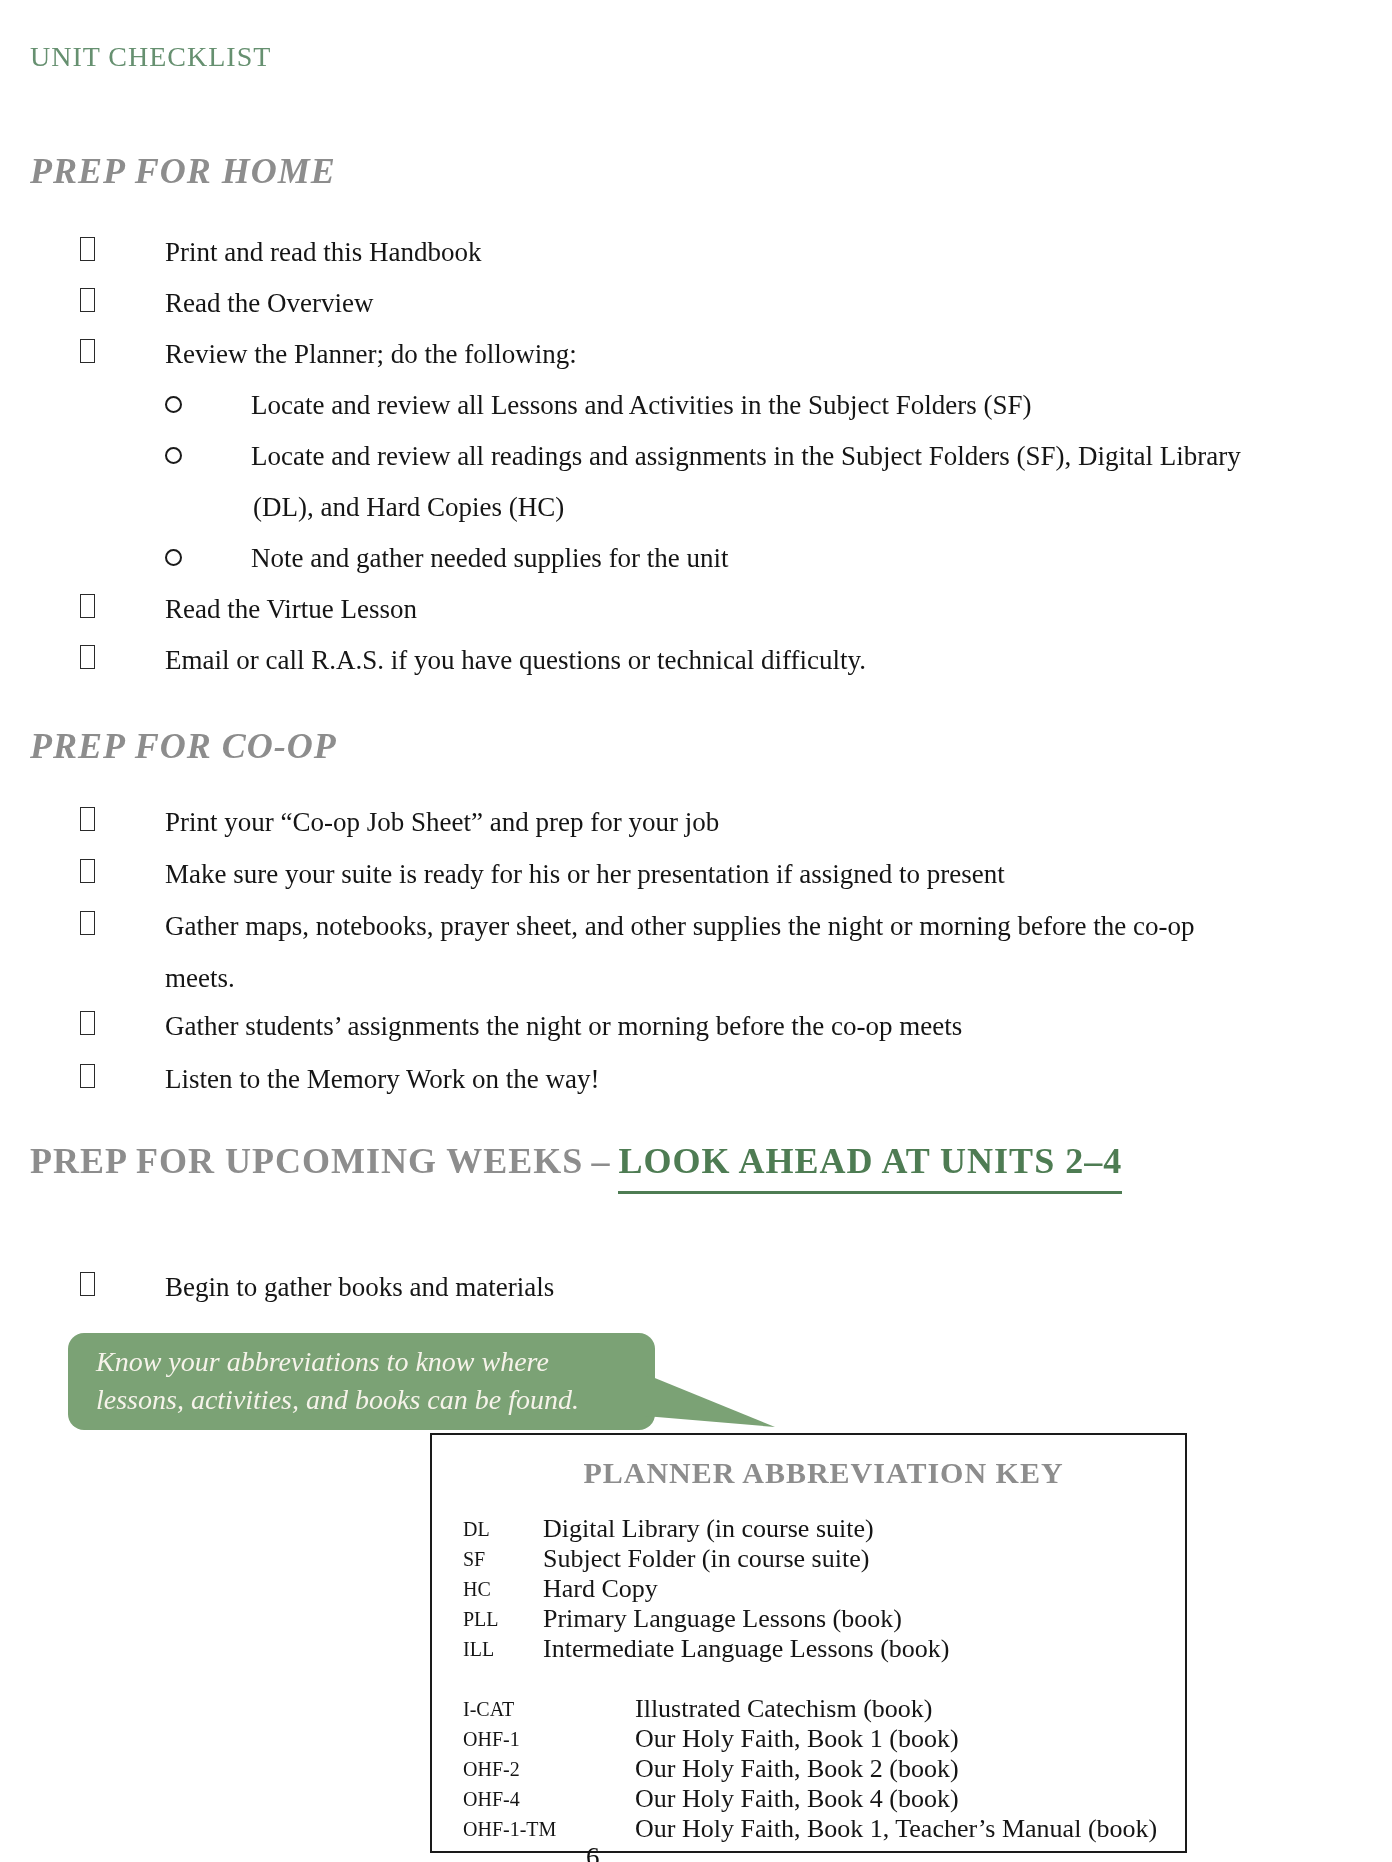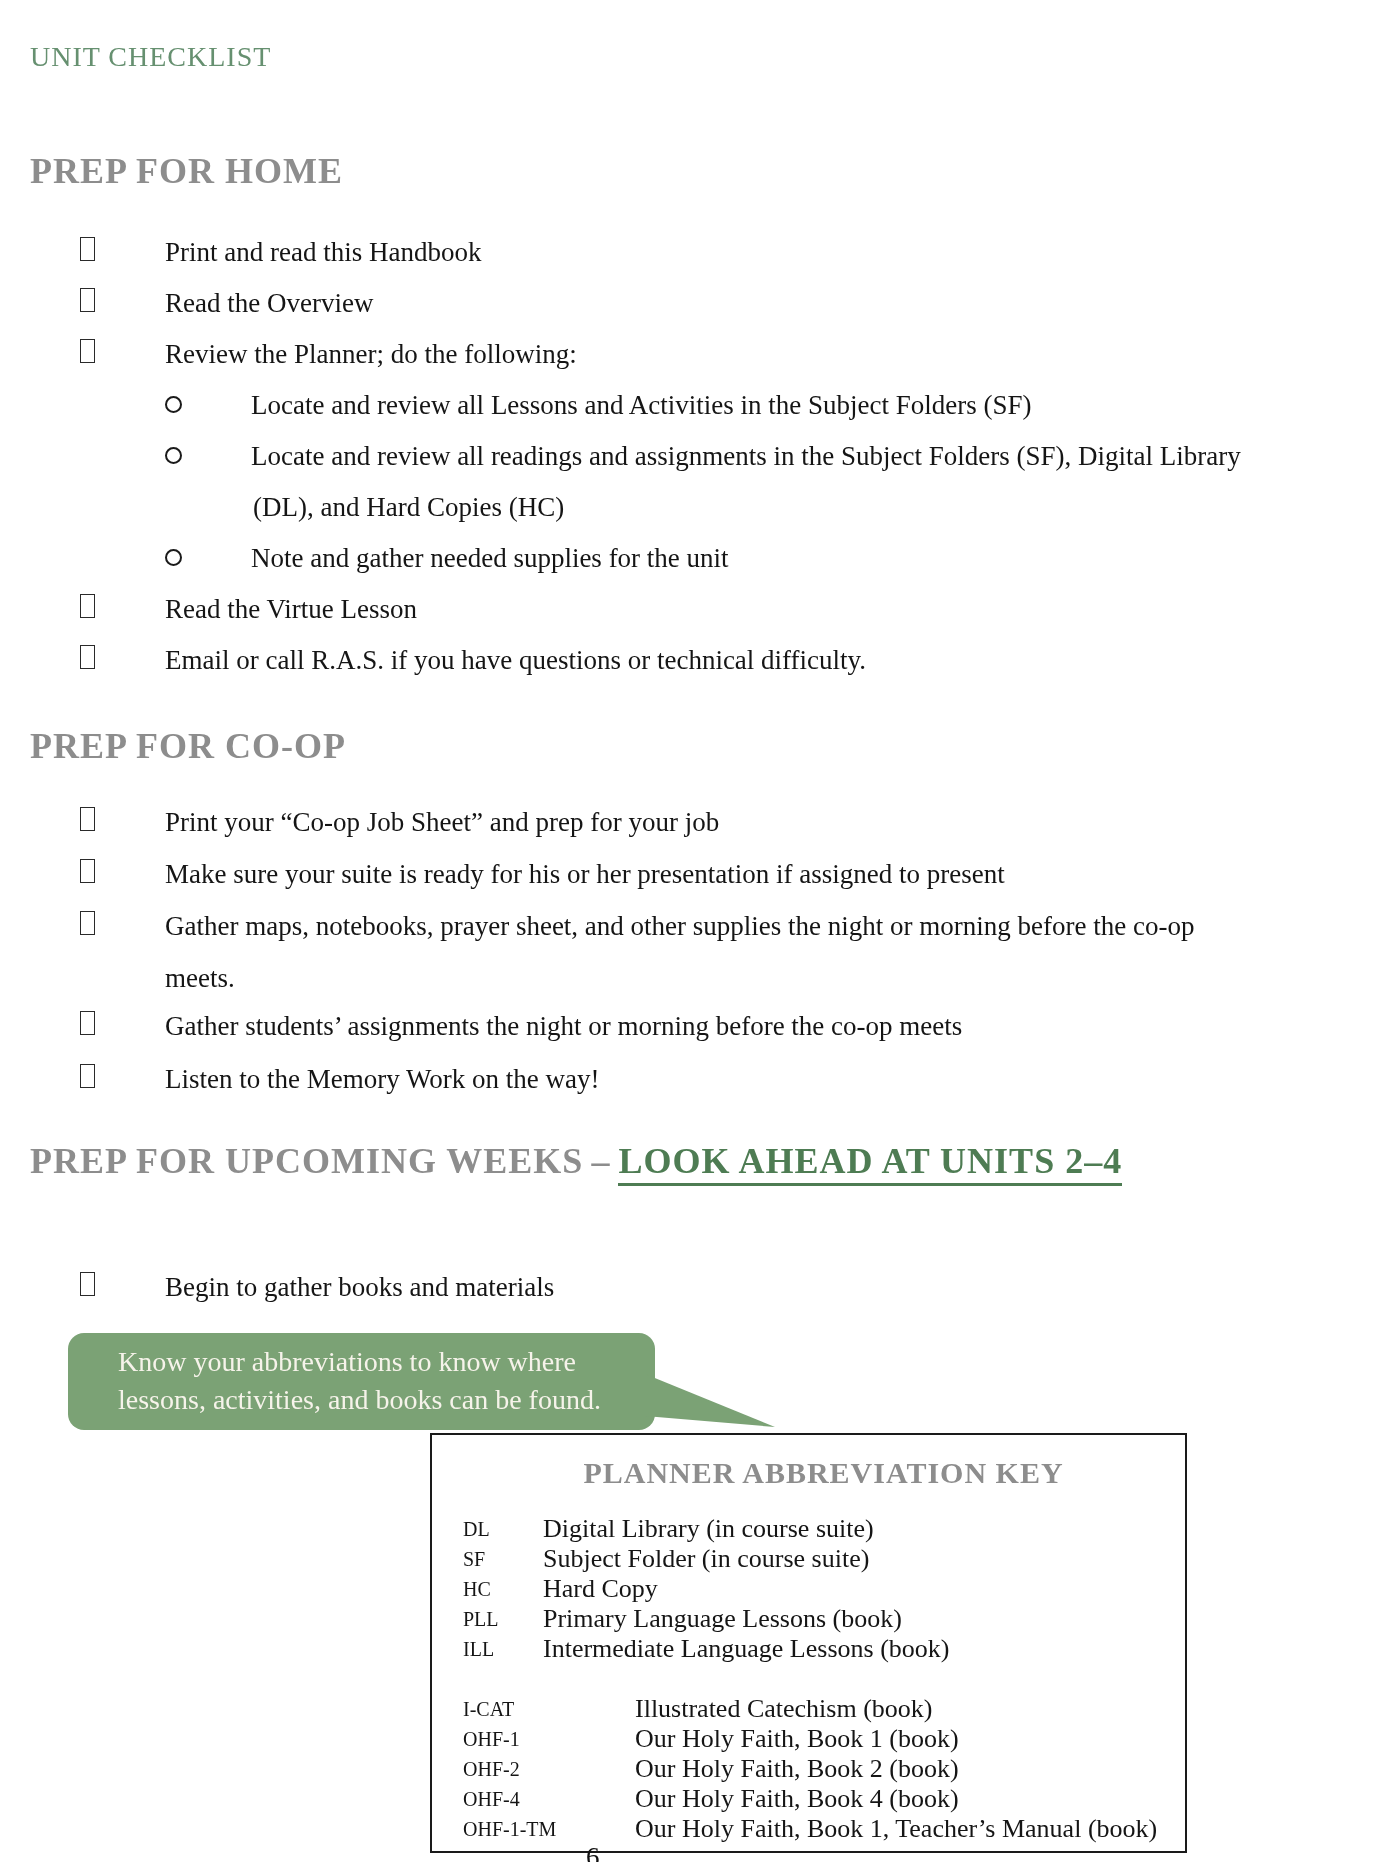--- a/index.html
+++ b/index.html
@@ -10,33 +10,33 @@
     --ink:#151515;
   }
   html,body{margin:0;padding:0;background:#ffffff;}
   #page{
     position:relative;width:1392px;height:1862px;background:#ffffff;
     overflow:hidden;font-family:"Liberation Serif", serif;color:var(--ink);
   }
   .h1{position:absolute;left:30px;top:42px;font-size:28px;line-height:1.1;
       color:var(--green-title);letter-spacing:1px;white-space:nowrap;}
   .h2{position:absolute;left:30px;font-size:36px;font-weight:bold;line-height:1.05;
-      color:var(--gray-head);letter-spacing:1px;white-space:nowrap;}
+      color:var(--gray-head);letter-spacing:1px;white-space:nowrap;font-style:italic;}
   .h3{position:absolute;left:30px;top:1143px;font-size:36px;font-weight:bold;line-height:1.05;
       letter-spacing:1px;white-space:nowrap;}
   .h3 .pref,.h3 .dash{color:var(--gray-head);}
   .h3 .dash{margin:0 8px;}
-  .h3 .link{color:var(--green-link);border-bottom:3px solid var(--green-link);padding-bottom:2px;}
+  .h3 .link{color:var(--green-link);border-bottom:3px solid var(--green-link);padding-bottom:10px;}
   .row{position:absolute;display:flex;align-items:flex-start;white-space:nowrap;}
   .chk{flex:none;width:13px;height:22px;border:1.5px solid #2a2a2a;margin-right:30px;margin-top:2px;background:#fff;}
   .obul{flex:none;width:13px;height:13px;border:2px solid #1a1a1a;border-radius:50%;margin-right:29px;margin-top:8px;background:#fff;}
   .t{font-size:27px;line-height:34px;color:var(--ink);margin-left:40px;}
   .bubble{position:absolute;left:68px;top:1333px;width:587px;height:97px;
           background:var(--bubble-green);border-radius:16px;}
-  .bubble .bl{padding-left:50px;font-size:28px;line-height:38px;color:#F6F3EA;white-space:nowrap;}
+  .bubble .bl{padding-left:28px;font-size:28px;line-height:38px;color:#F6F3EA;white-space:nowrap;font-style:italic;}
   .bubble .bl:first-child{padding-top:10px;}
   .tail{position:absolute;left:645px;top:1368px;}
   .keybox{position:absolute;left:430px;top:1433px;width:757px;height:420px;
           border:2px solid #1a1a1a;background:#fff;box-sizing:border-box;}
   .keytitle{position:absolute;left:430px;top:1456px;width:787px;text-align:center;
             font-size:30px;font-weight:bold;color:var(--gray-head);letter-spacing:1px;}
   .krow{position:absolute;left:0;top:0;width:100%;height:0;}
   .kabbr{position:absolute;left:423px;font-size:20px;line-height:30px;white-space:nowrap;margin-left:40px;}
   .kdef{position:absolute;font-size:26px;line-height:30px;white-space:nowrap;}
   .kdef.g1{left:543px;}

